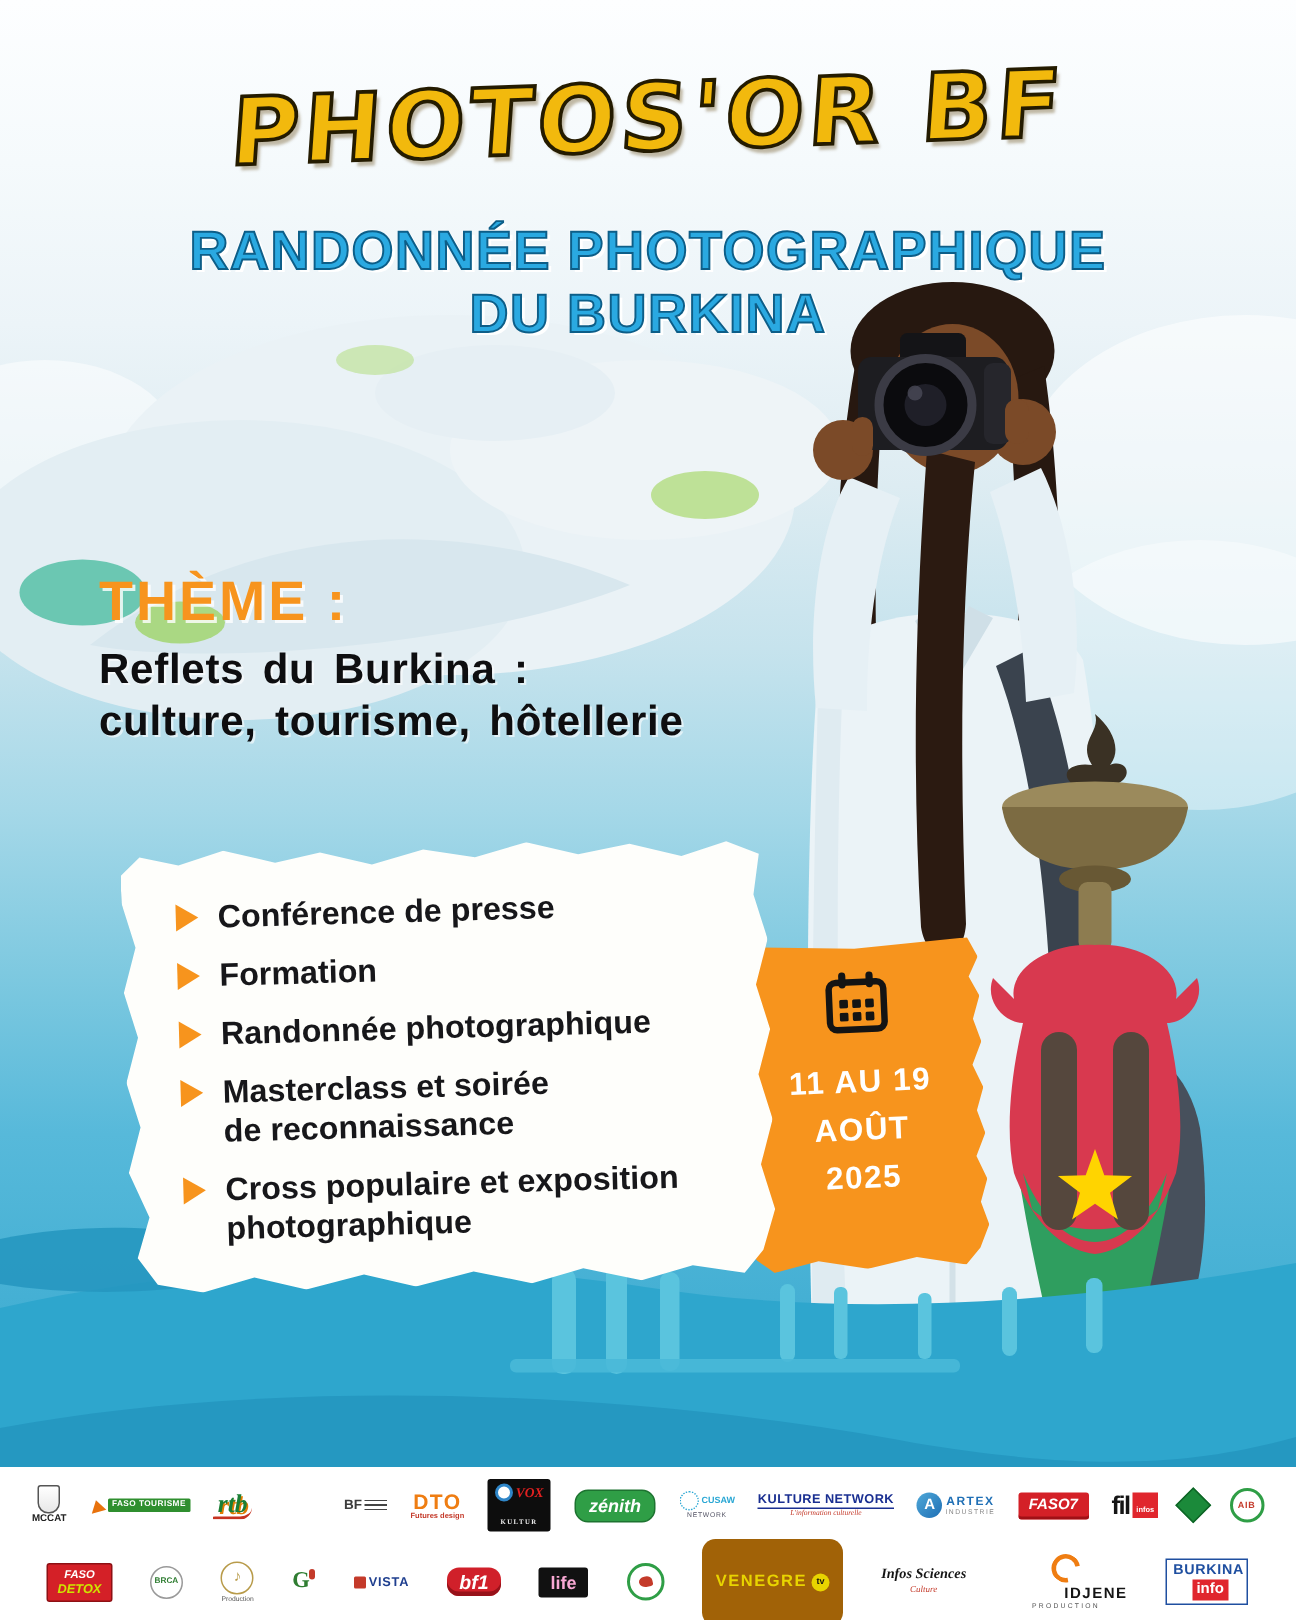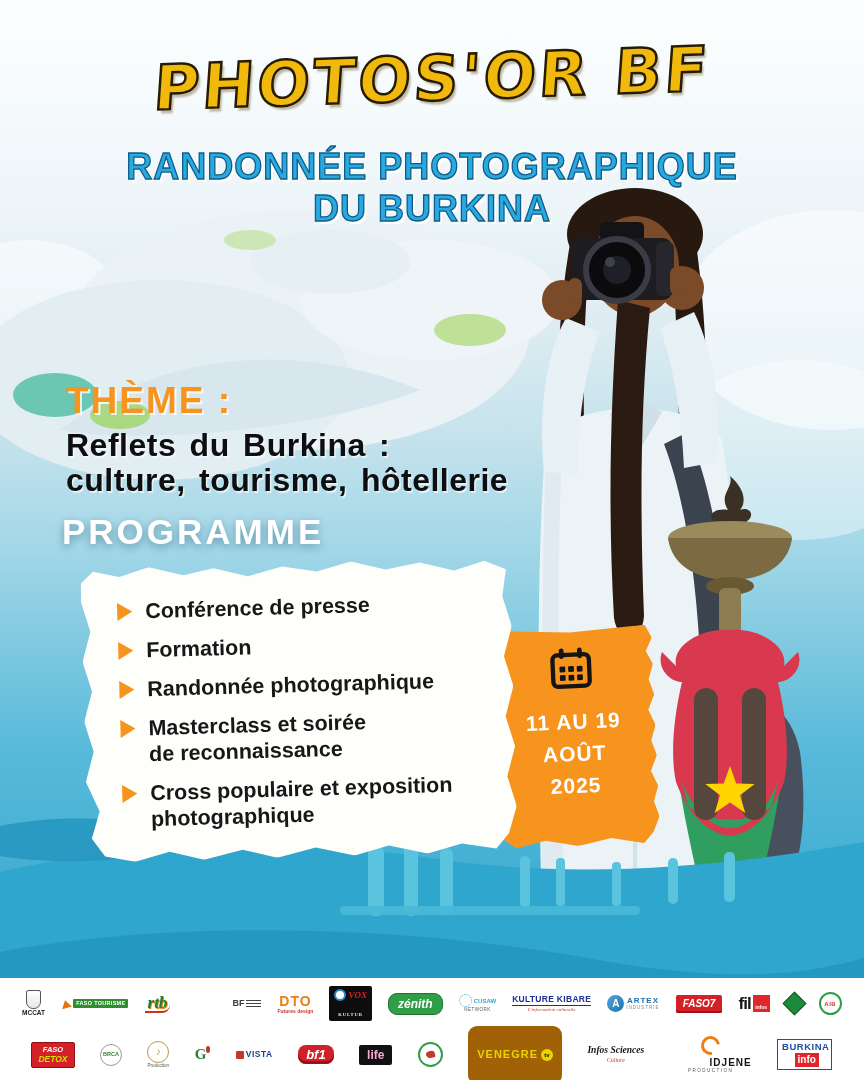--- a/index.html
+++ b/index.html
@@ -19,21 +19,21 @@
     text-shadow:3px 4px 2px rgba(90,60,0,.35);
     transform:rotate(-2deg) skewX(-6deg);}
   .subtitle{position:absolute;left:0;right:0;top:146px;text-align:center;
     font-size:36px;line-height:42px;font-weight:900;letter-spacing:1px;
     color:#2aa9e1;-webkit-text-stroke:1.3px #0d5e88;
     text-shadow:2.5px 2.5px 0 rgba(255,255,255,.95),-1px -1px 0 rgba(255,255,255,.6);}
 
   
   .theme-label{position:absolute;left:66px;top:380px;font-size:37px;font-weight:900;
     color:#f7941d;letter-spacing:2px;text-shadow:2px 2px 0 rgba(255,255,255,.8);}
-  .theme-text{position:absolute;left:66px;top:428px;font-size:32px;font-weight:900;
+  .theme-text{position:absolute;left:66px;top:428px;font-size:28px;font-weight:900;
     color:#0e0e10;line-height:35px;letter-spacing:.5px;word-spacing:4px;
     text-shadow:1.5px 1.5px 0 rgba(255,255,255,.6);}
   .programme-label{position:absolute;left:62px;top:512px;font-size:35px;font-weight:900;
     color:#ffffff;letter-spacing:3px;text-shadow:0 3px 8px rgba(10,70,100,.45);}
 
   
   .orange-card{position:absolute;left:492px;top:628px;width:164px;height:218px;
     background:#f7941d;transform:rotate(-2.5deg);
     display:flex;flex-direction:column;align-items:center;padding-top:18px;box-sizing:border-box;
     clip-path:polygon(4% 0%,50% 2%,96% 0%,100% 6%,96% 12%,100% 18%,97% 25%,100% 32%,96% 39%,
@@ -230,21 +230,20 @@
     <div>RANDONNÉE PHOTOGRAPHIQUE</div>
     <div>DU BURKINA</div>
   </div>
 
   <div class="theme-label">THÈME :</div>
   <div class="theme-text">
     <div>Reflets du Burkina :</div>
     <div>culture, tourisme, hôtellerie</div>
   </div>
 
-  <div class="programme-label">PROGRAMME</div>
 
   <div class="orange-card">
     <svg width="46" height="46" viewBox="0 0 48 48">
       <rect x="5" y="9" width="38" height="33" rx="5" fill="none" stroke="#141414" stroke-width="4.5"></rect>
       <rect x="12" y="2" width="5" height="11" rx="2.5" fill="#141414"></rect>
       <rect x="31" y="2" width="5" height="11" rx="2.5" fill="#141414"></rect>
       <g fill="#141414">
         <rect x="12" y="21" width="6" height="6" rx="1"></rect>
           <rect x="21" y="21" width="6" height="6" rx="1"></rect>
           <rect x="30" y="21" width="6" height="6" rx="1"></rect>
@@ -322,21 +321,21 @@
         <span class="zen">zénith</span>
       </div>
       <div class="logo">
         <div class="h">
             <div class="cus-icon"></div>
         <span class="cus-l">CUSAW</span>
           </div>
         <span class="cus-s">NETWORK</span>
       </div>
       <div class="logo">
-        <span class="kk-l">KULTURE KIBARE</span>
+        <span class="kk-l">KULTURE NETWORK</span>
         <span class="kk-s">L'information culturelle</span>
       </div>
       <div class="logo">
         <div class="h">
             <div class="ax-c">A</div>
         <div class="logo">
               <span class="ax-l">ARTEX</span>
         <span class="ax-s">INDUSTRIE</span>
             </div>
           </div>

